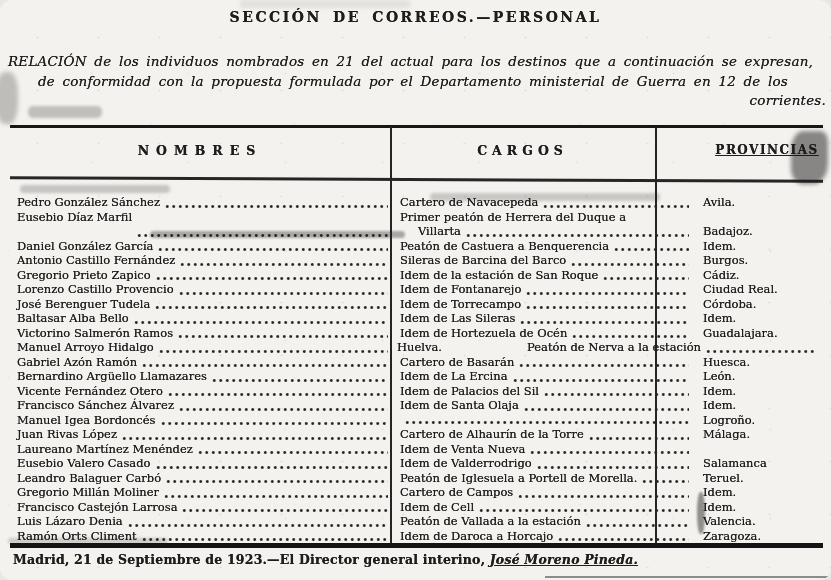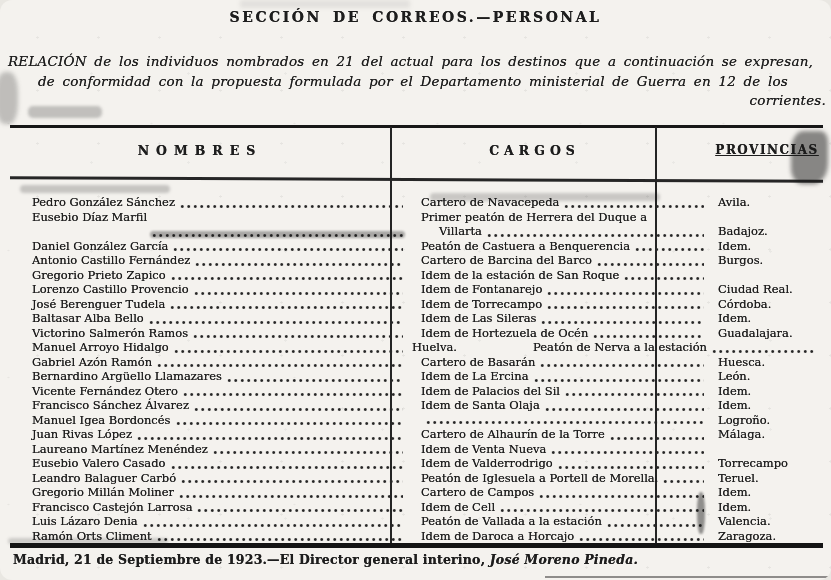--- a/index.html
+++ b/index.html
@@ -44,47 +44,47 @@
   }
   .rule-top    { position: absolute; top: 0; left: 0; right: 0; height: 3px; background: #171717; }
   .rule-header { position: absolute; top: 53px; left: 0; right: 0; height: 2.5px; background: #262626; transform: rotate(0.25deg); }
   .rule-bottom { position: absolute; top: 418px; left: 0; right: 0; height: 5px; background: #141414; }
   .vline { position: absolute; top: 2px; height: 418px; background: #242424; }
   .vline-1 { left: 380px; width: 2px; }
   .vline-2 { left: 645px; width: 1.7px; }
 
   .hdr { position: absolute; top: 18px; font-size: 12.5px; font-weight: bold; text-align: center; }
   .hdr-nombres    { left: 0;     width: 380px; letter-spacing: 7px; }
-  .hdr-cargos     { left: 392px; width: 265px; letter-spacing: 5px; }
+  .hdr-cargos     { left: 380px; width: 265px; letter-spacing: 5px; }
   .hdr-provincias { left: 673px; width: 168px; letter-spacing: 1.5px; font-size: 12px; text-decoration: underline; }
 
   .rows { position: absolute; top: 70px; left: 0; width: 813px; font-size: 11.5px; line-height: 14.5px; }
   .row { display: flex; }
   .cell { box-sizing: border-box; }
-  .c-nombre { width: 380px; display: flex; padding-left: 7px; margin-left: 15px; }
-  .c-cargo  { width: 306px; padding-left: 16px; padding-right: 5px; }
+  .c-nombre { width: 380px; display: flex; padding-left: 7px; }
+  .c-cargo  { width: 306px; padding-left: 10px; padding-right: 5px; }
   .c-prov   { flex: 1; padding-left: 7px; display: flex; align-items: flex-end; }
   .txt { white-space: nowrap; }
   .cargo-line { display: flex; }
   .cargo-line.indent { padding-left: 18px; justify-content: space-between; }
   .leader {
     flex: 1 1 auto; min-width: 8px; height: 13px; align-self: flex-end;
     margin: 0 2px 0 4px;
     background-image: radial-gradient(circle, #262626 1.15px, rgba(0,0,0,0) 1.6px);
     background-size: 6.5px 13px;
     background-repeat: repeat-x;
     background-position: 0 3px;
   }
 
   
   .footer {
     position: absolute; left: 13px; top: 552px;
     font-size: 12.5px; font-weight: bold; letter-spacing: 0.2px;
   }
-  .footer .sig { font-style: italic; }
+  .footer .sig { font-style: italic; text-decoration: underline; }
 
   
   .smudge { position: absolute; pointer-events: none; }
   .sm-header-blob    { left: 791px; top: 131px; width: 37px; height: 53px; background: rgba(25,25,25,0.5); border-radius: 35% 20% 40% 30%; filter: blur(2px); }
   .sm-names-streak   { left: 150px; top: 231px; width: 255px; height: 7px;  background: rgba(30,30,30,0.35); border-radius: 4px; filter: blur(1.2px); }
   .sm-cargo-streak   { left: 430px; top: 193px; width: 230px; height: 8px;  background: rgba(30,30,30,0.2);  border-radius: 4px; filter: blur(1.6px); }
   .sm-left-margin    { left: -4px;  top: 72px;  width: 22px; height: 52px;  background: rgba(55,55,55,0.28); border-radius: 40%; filter: blur(2.2px); }
   .sm-under-intro    { left: 28px;  top: 106px; width: 74px; height: 12px;  background: rgba(40,40,40,0.25); border-radius: 5px; filter: blur(1.6px); }
   .sm-under-hdr-left { left: 20px;  top: 185px; width: 150px; height: 8px;  background: rgba(35,35,35,0.22); border-radius: 4px; filter: blur(1.6px); }
   .sm-valencia-ink   { left: 697px; top: 492px; width: 8px;  height: 42px;  background: rgba(20,20,20,0.45); border-radius: 45%; filter: blur(0.8px); }
@@ -162,39 +162,42 @@
             <span class="txt">Idem.</span>
           </div>
         </div>
         <div class="row">
           <div class="cell c-nombre">
             <span class="txt">Antonio Castillo Fernández</span>
             <span class="leader"></span>
           </div>
           <div class="cell c-cargo">
             <div class="cargo-line">
-              <span class="txt">Cartero de Barcina del Barco</span>
+              <span class="txt">Sileras de Barcina del Barco</span>
               <span class="leader"></span>
             </div>
           </div>
           <div class="cell c-prov">
             <span class="txt">Burgos.</span>
           </div>
         </div>
         <div class="row">
           <div class="cell c-nombre">
             <span class="txt">Gregorio Prieto Zapico</span>
             <span class="leader"></span>
           </div>
           <div class="cell c-cargo">
             <div class="cargo-line">
               <span class="txt">Idem de la estación de San Roque</span>
               <span class="leader"></span>
             </div>
           </div>
+          <div class="cell c-prov">
+            <span class="txt">Cádiz.</span>
+          </div>
         </div>
         <div class="row">
           <div class="cell c-nombre">
             <span class="txt">Lorenzo Castillo Provencio</span>
             <span class="leader"></span>
           </div>
           <div class="cell c-cargo">
             <div class="cargo-line">
               <span class="txt">Idem de Fontanarejo</span>
               <span class="leader"></span>
@@ -370,21 +373,21 @@
             <span class="txt">Eusebio Valero Casado</span>
             <span class="leader"></span>
           </div>
           <div class="cell c-cargo">
             <div class="cargo-line">
               <span class="txt">Idem de Valderrodrigo</span>
               <span class="leader"></span>
             </div>
           </div>
           <div class="cell c-prov">
-            <span class="txt">Torrecampo</span>
+            <span class="txt">Salamanca</span>
           </div>
         </div>
         <div class="row">
           <div class="cell c-nombre">
             <span class="txt">Leandro Balaguer Carbó</span>
             <span class="leader"></span>
           </div>
           <div class="cell c-cargo">
             <div class="cargo-line">
               <span class="txt">Peatón de Iglesuela a Portell de Morella.</span>

